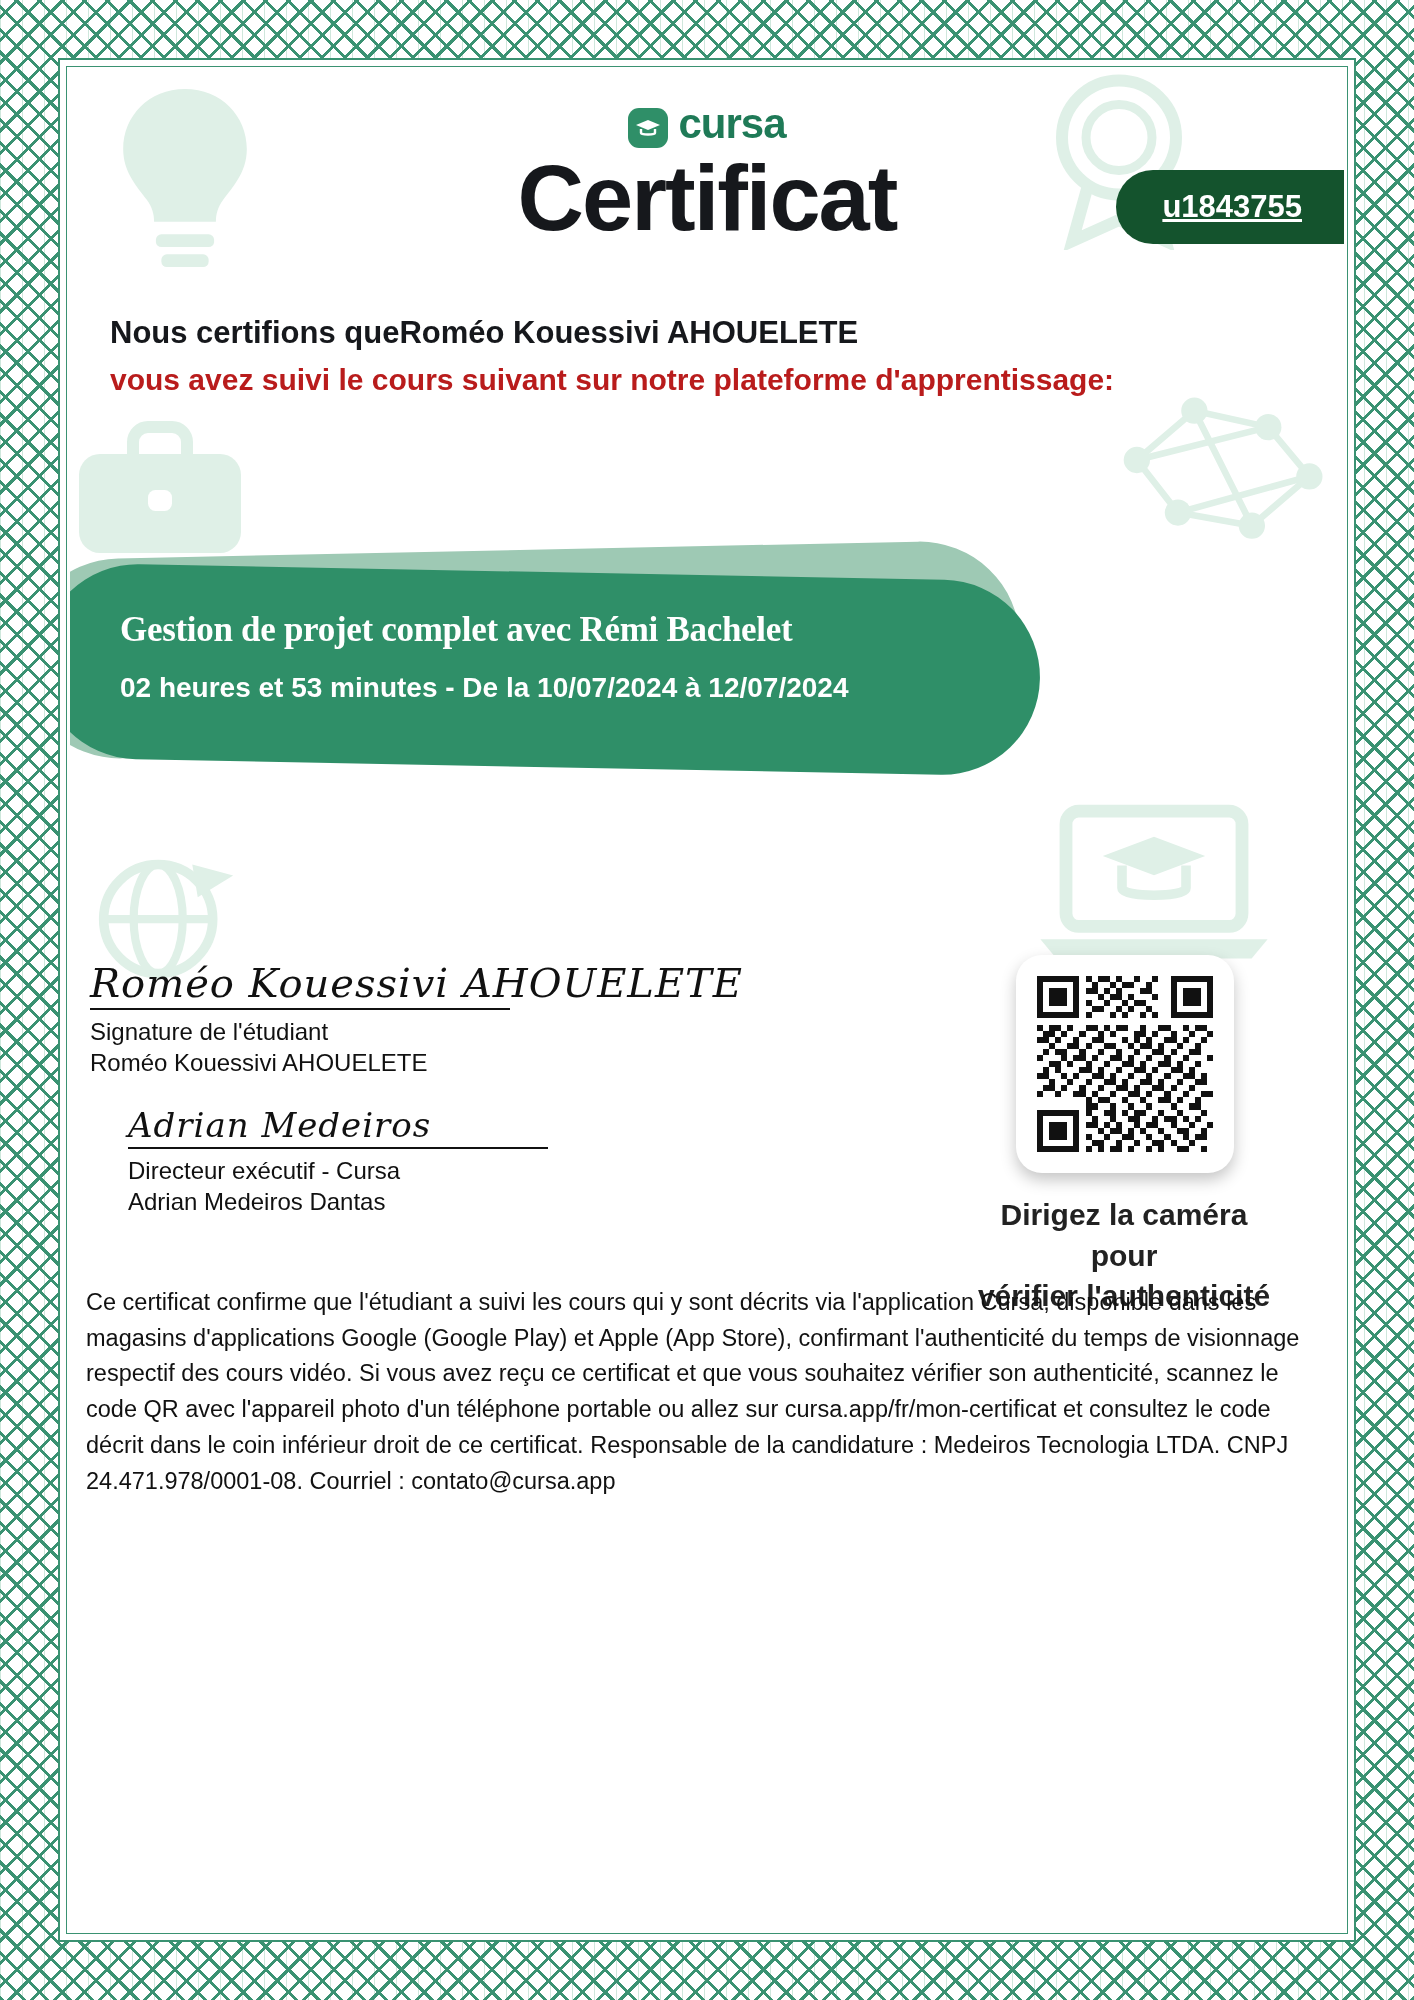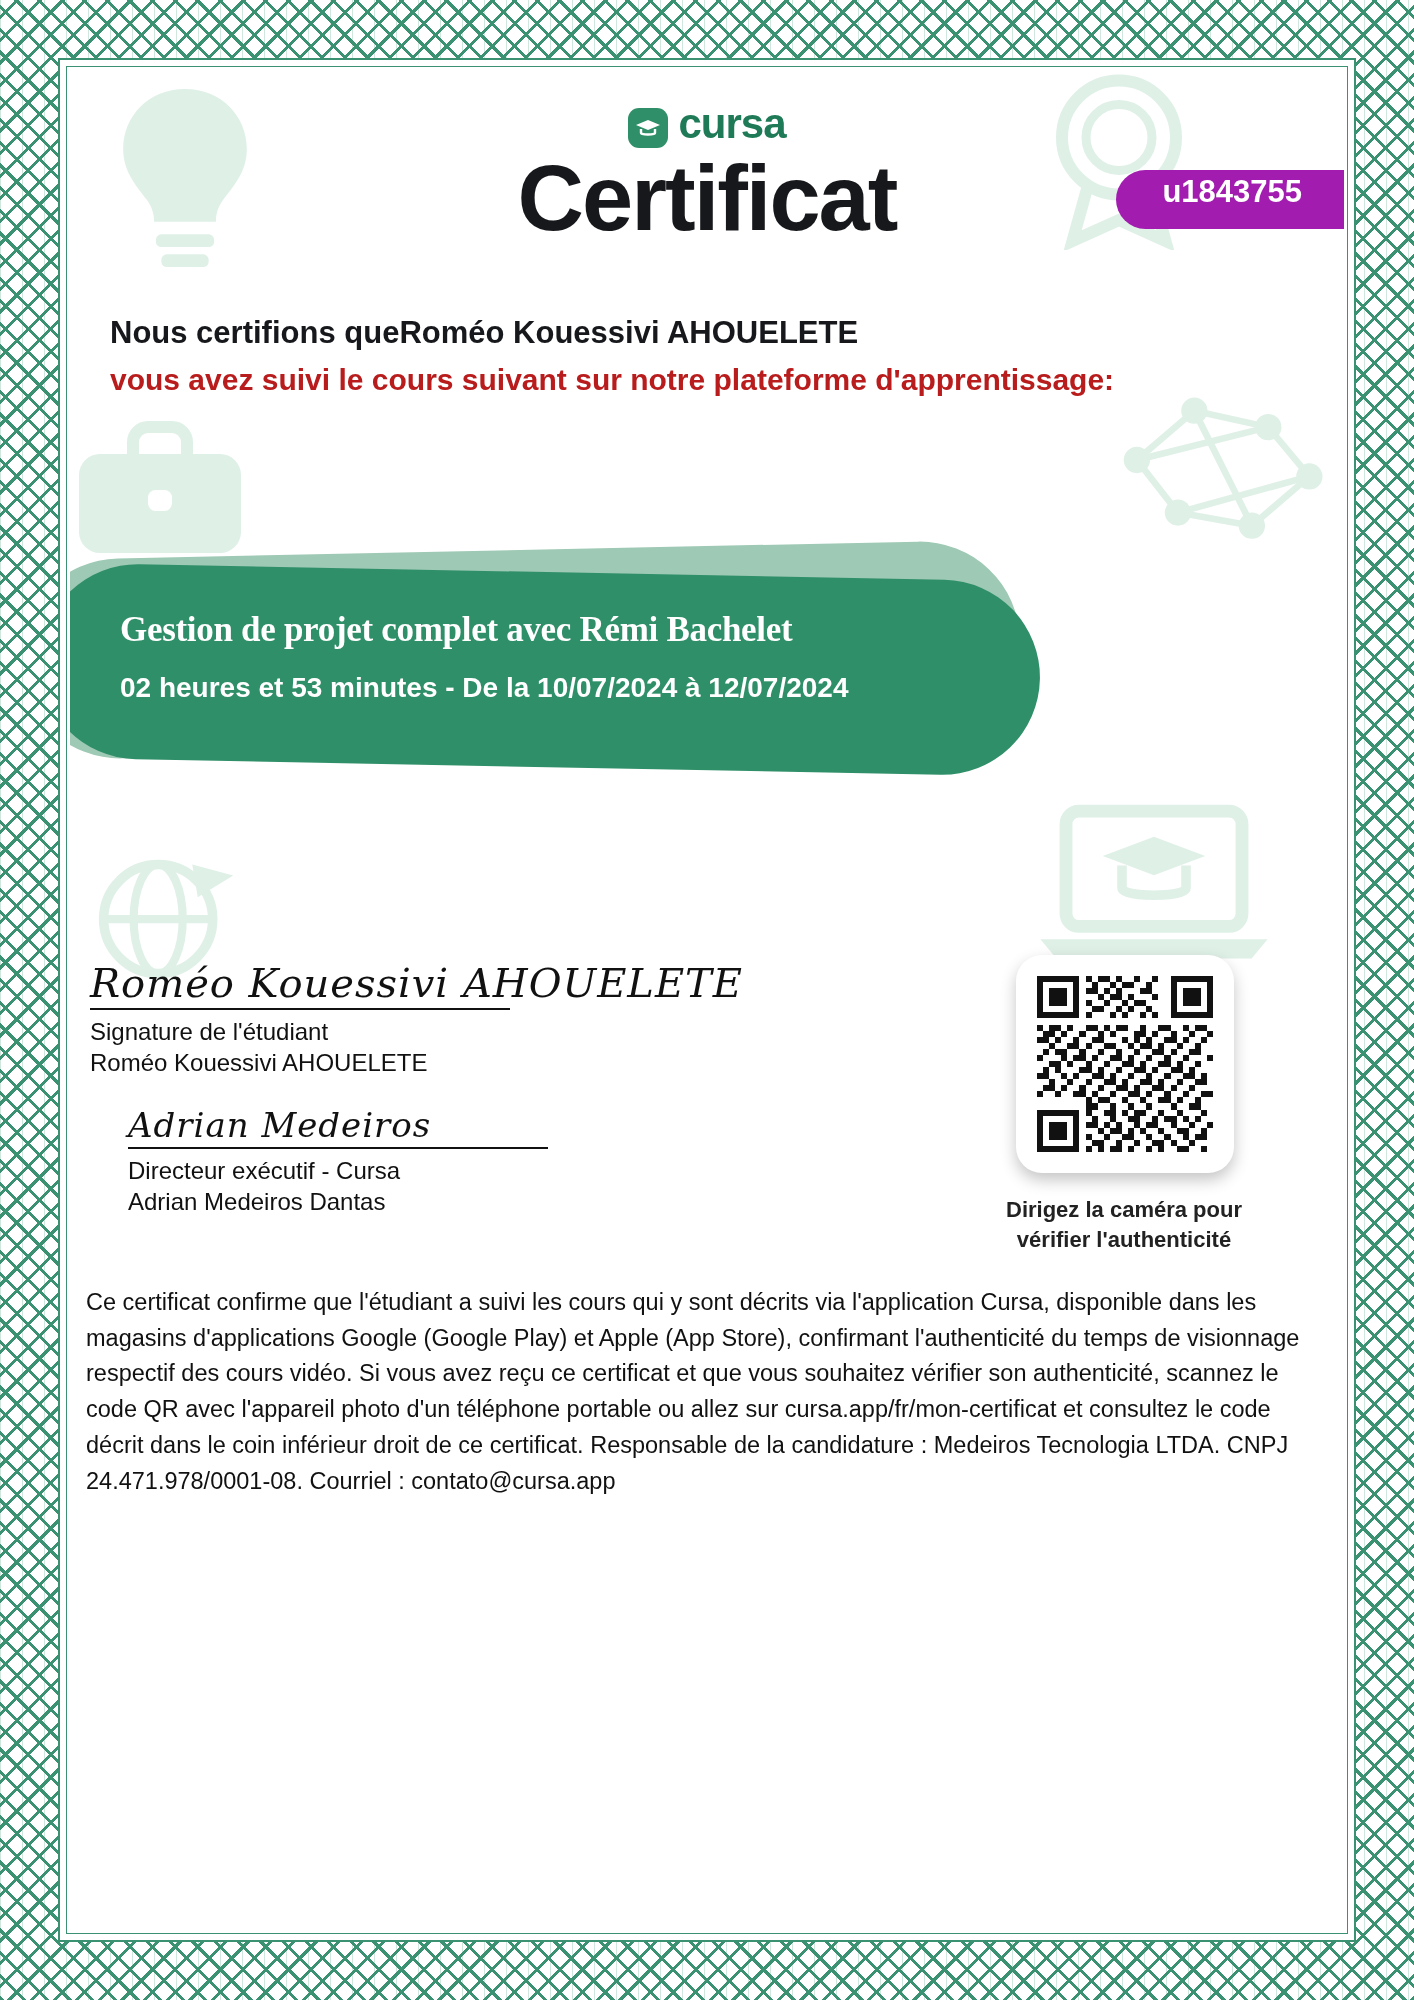--- a/index.html
+++ b/index.html
@@ -90,27 +90,28 @@
     font-size: 92px;
     line-height: 1;
     font-weight: 800;
     letter-spacing: -2px;
     color: #16181c;
   }
   .code-badge {
     position: absolute;
     right: -18px;
     top: 100px;
-    background: #a21caf;
+    background: #14532d;
     color: #ffffff;
     font-size: 31px;
     font-weight: 700;
-    padding: 4px 60px 19px 46px;
+    padding: 19px 60px 19px 46px;
     border-top-left-radius: 40px;
     border-bottom-left-radius: 40px;
+    text-decoration: underline;
   }
 
   
   .certify {
     position: absolute;
     left: 40px;
     right: 40px;
     top: 245px;
     text-align: left;
   }
@@ -222,21 +223,21 @@
     display: flex;
     align-items: center;
     justify-content: center;
   }
   .qr-caption {
     position: absolute;
     right: 60px;
     top: 1125px;
     width: 320px;
     text-align: center;
-    font-size: 22px;
+    font-size: 30px;
     font-weight: 700;
     color: #222;
     line-height: 1.35;
   }
 
   
   .footer {
     position: absolute;
     left: 16px;
     right: 28px;

